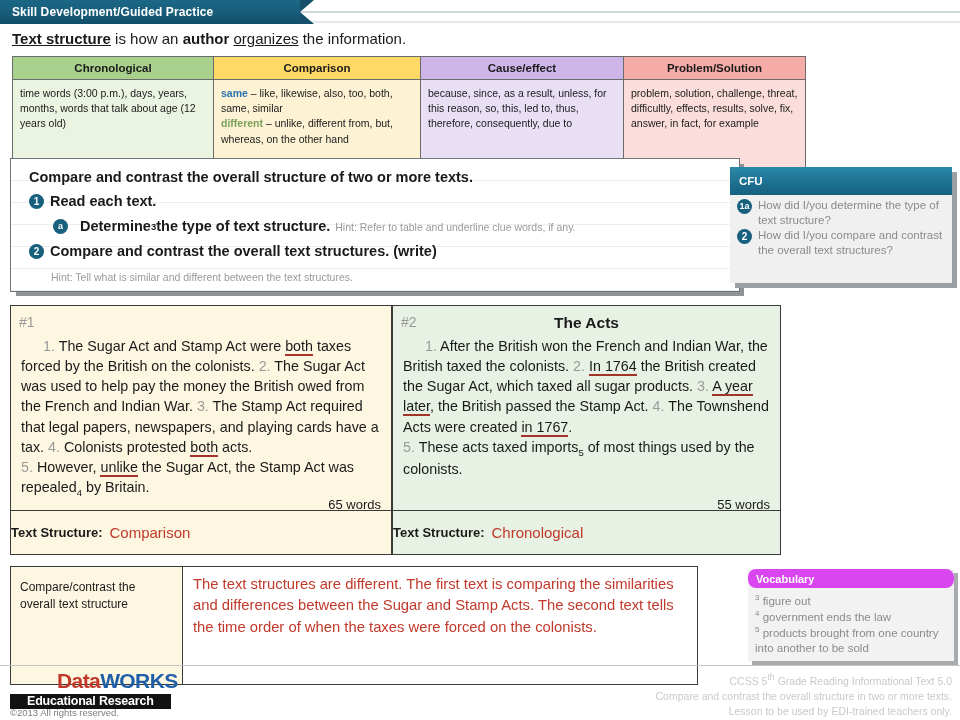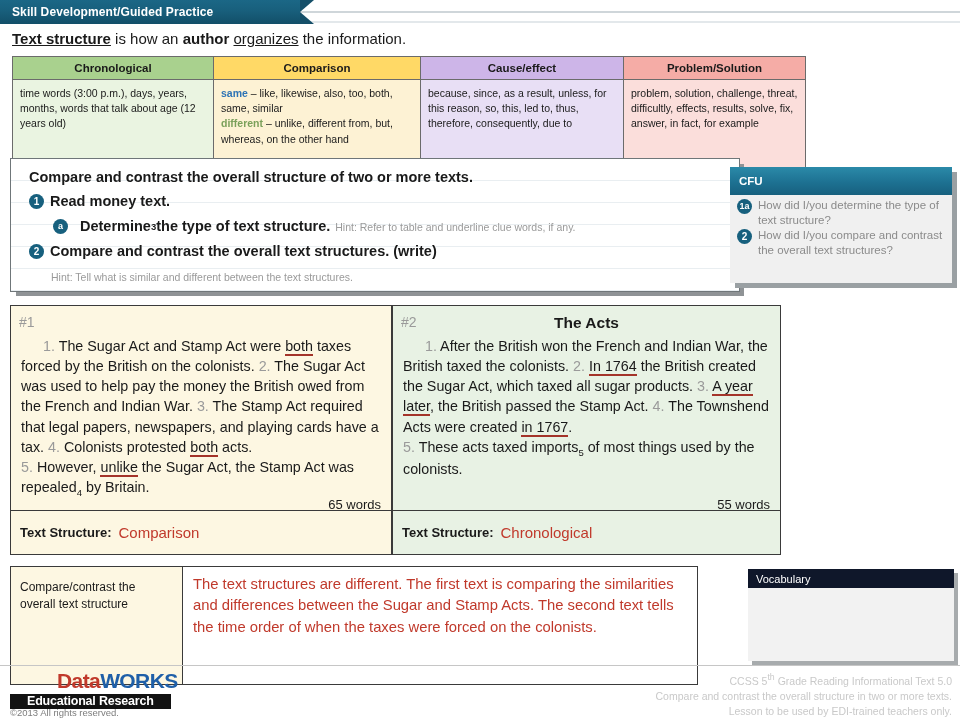--- a/index.html
+++ b/index.html
@@ -135,21 +135,21 @@
   .clue{border-bottom:2px solid #a4342a;padding-bottom:0px;}
   .sub{font-size:9.5px;vertical-align:sub;}
   .wordcount{
     position:absolute;right:10px;font-size:13px;
   }
   #wc-1{top:191px;}
   #wc-2{top:191px;}
   .ts-row{
     position:absolute;left:0;bottom:0;width:100%;height:44px;
     border-top:1px solid #3a3a3a;box-sizing:border-box;
-    display:flex;align-items:center;padding-left:9px;
+    display:flex;align-items:center;
   }
   .ts-label{font-size:13px;font-weight:bold;}
   .ts-answer{font-size:15px;color:#c0392b;margin-left:7px;}
 
   
   #cc-box{
     position:absolute;left:10px;top:566px;width:688px;height:119px;
     border:1px solid #3a3a3a;box-sizing:border-box;display:flex;
   }
   #cc-prompt{
@@ -164,22 +164,22 @@
   
   #vocab-shadow{
     position:absolute;left:752px;top:573px;width:206px;height:92px;
     background:#a7abad;
   }
   #vocab-box{
     position:absolute;left:748px;top:569px;width:206px;height:92px;
     background:#f2f2f2;overflow:hidden;
   }
   #vocab-head{
-    height:19px;background:#0f172a;color:#fff;font-weight:normal;font-size:11px;
-    display:flex;align-items:center;padding-left:8px;
+    height:19px;background:#d946ef;color:#fff;font-weight:bold;font-size:11px;
+    display:flex;align-items:center;padding-left:8px;border-radius:8px;
   }
   #vocab-list{padding:5px 6px 0 7px;}
   .vocab-item{
     font-size:11.5px;color:#8b8b8b;line-height:1.32;margin-bottom:0px;
   }
   .vocab-item sup{font-size:8px;}
 
   
   #footer-rule{
     position:absolute;left:0;top:665px;width:960px;height:1px;background:#c6c6c6;
@@ -227,21 +227,21 @@
     <td class="col-prob-b">problem, solution, challenge, threat, difficultly, effects, results, solve, fix, answer, in fact, for example</td>
   </tr>
 </tbody>
   </table>
 
 <div id="instruction-shadow"></div>
 <div id="instruction-panel">
   <div class="line1">Compare and contrast the overall structure of two or more texts.</div>
   <div class="step" style="left:18px;top:35px;">
     <span class="circ">1</span>
-    <span class="step-txt">Read money text.</span>
+    <span class="step-txt">Read each text.</span>
   </div>
   <div class="step" style="left:42px;top:60px;">
     <span class="circ small">a</span>
     <span class="step-txt" style="margin-left:6px;">Determine</span>
       <span class="step-txt sub">3</span>
       <span class="step-txt"> the type of text structure.</span>
       <span class="hint" style="margin-left:5px;line-height:17px;">Hint: Refer to table and underline clue words, if any.</span>
   </div>
   <div class="step" style="left:18px;top:85px;">
     <span class="circ">2</span>
@@ -297,20 +297,25 @@
 </div>
 
 <div id="cc-box">
   <div id="cc-prompt">Compare/contrast the overall text structure</div>
   <div id="cc-answer">The text structures are different. The first text is comparing the similarities and differences between the Sugar and Stamp Acts. The second text tells the time order of when the taxes were forced on the colonists.</div>
 </div>
 
 <div id="vocab-shadow"></div>
 <div id="vocab-box">
   <div id="vocab-head">Vocabulary</div>
+  <div id="vocab-list">
+    <div class="vocab-item"><sup>3</sup> <span>figure out</span></div>
+    <div class="vocab-item"><sup>4</sup> <span>government ends the law</span></div>
+    <div class="vocab-item"><sup>5</sup> <span>products brought from one country into another to be sold</span></div>
+  </div>
 </div>
 
 <div id="footer-rule"></div>
 <div id="logo">
   <div class="l1"><span class="data">Data</span><span class="works">WORKS</span></div>
   <div class="l2">Educational Research</div>
 </div>
 <div id="copyright">©2013 All rights reserved.</div>
 <div id="footer-credit">
   <div><span>CCSS 5</span><sup>th</sup><span> Grade Reading Informational Text 5.0</span></div>

